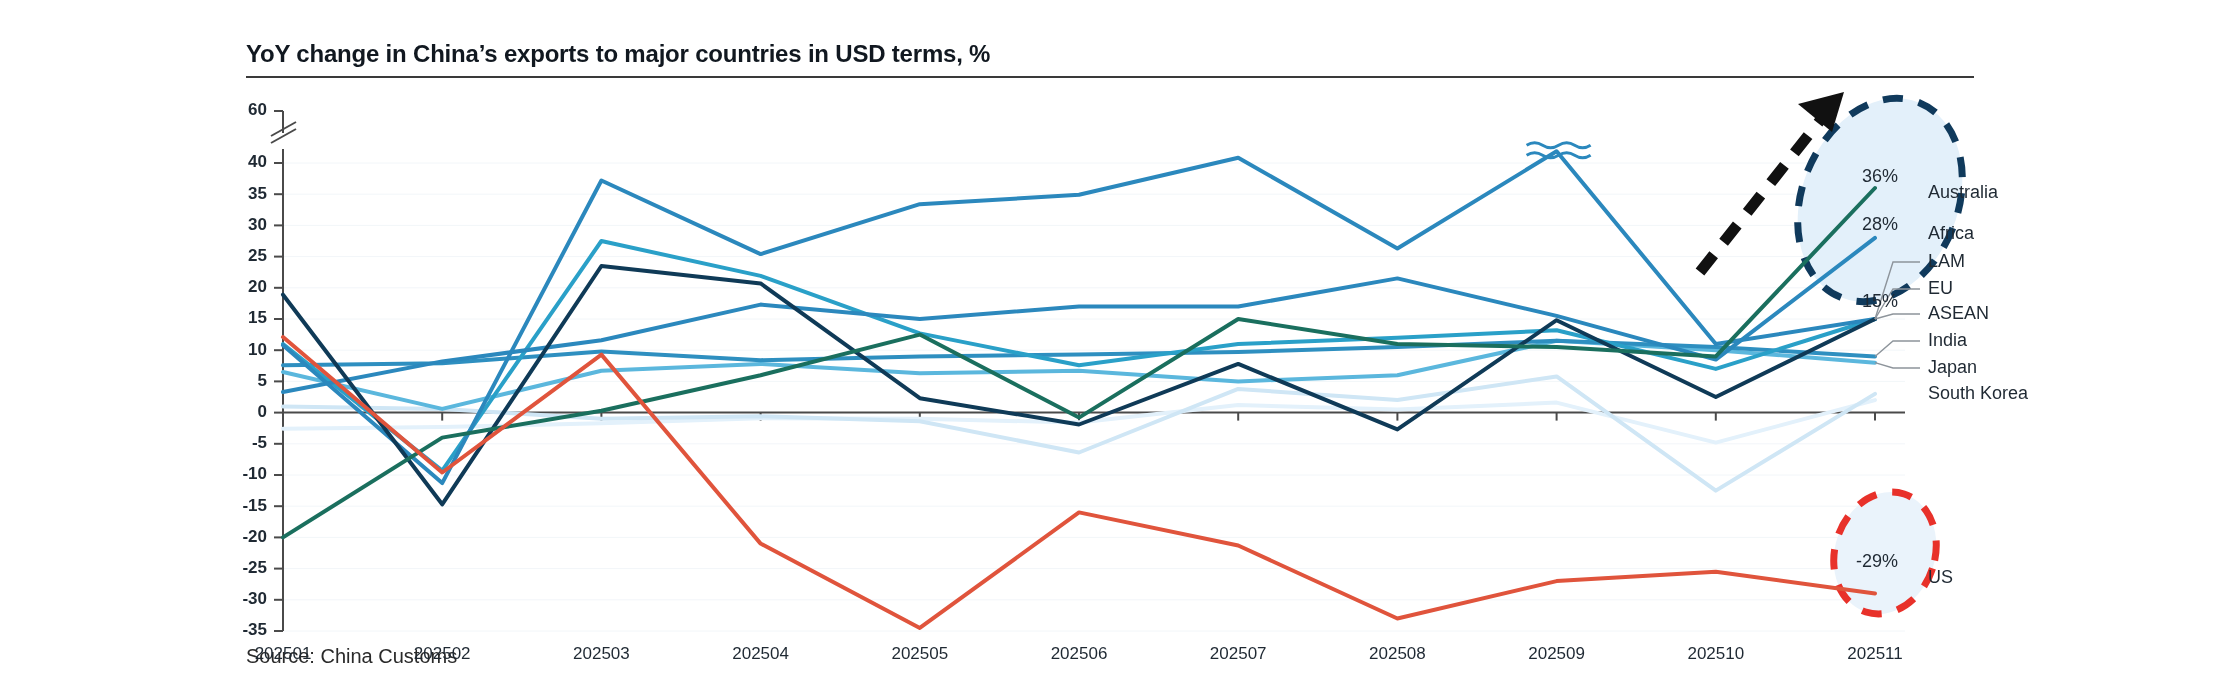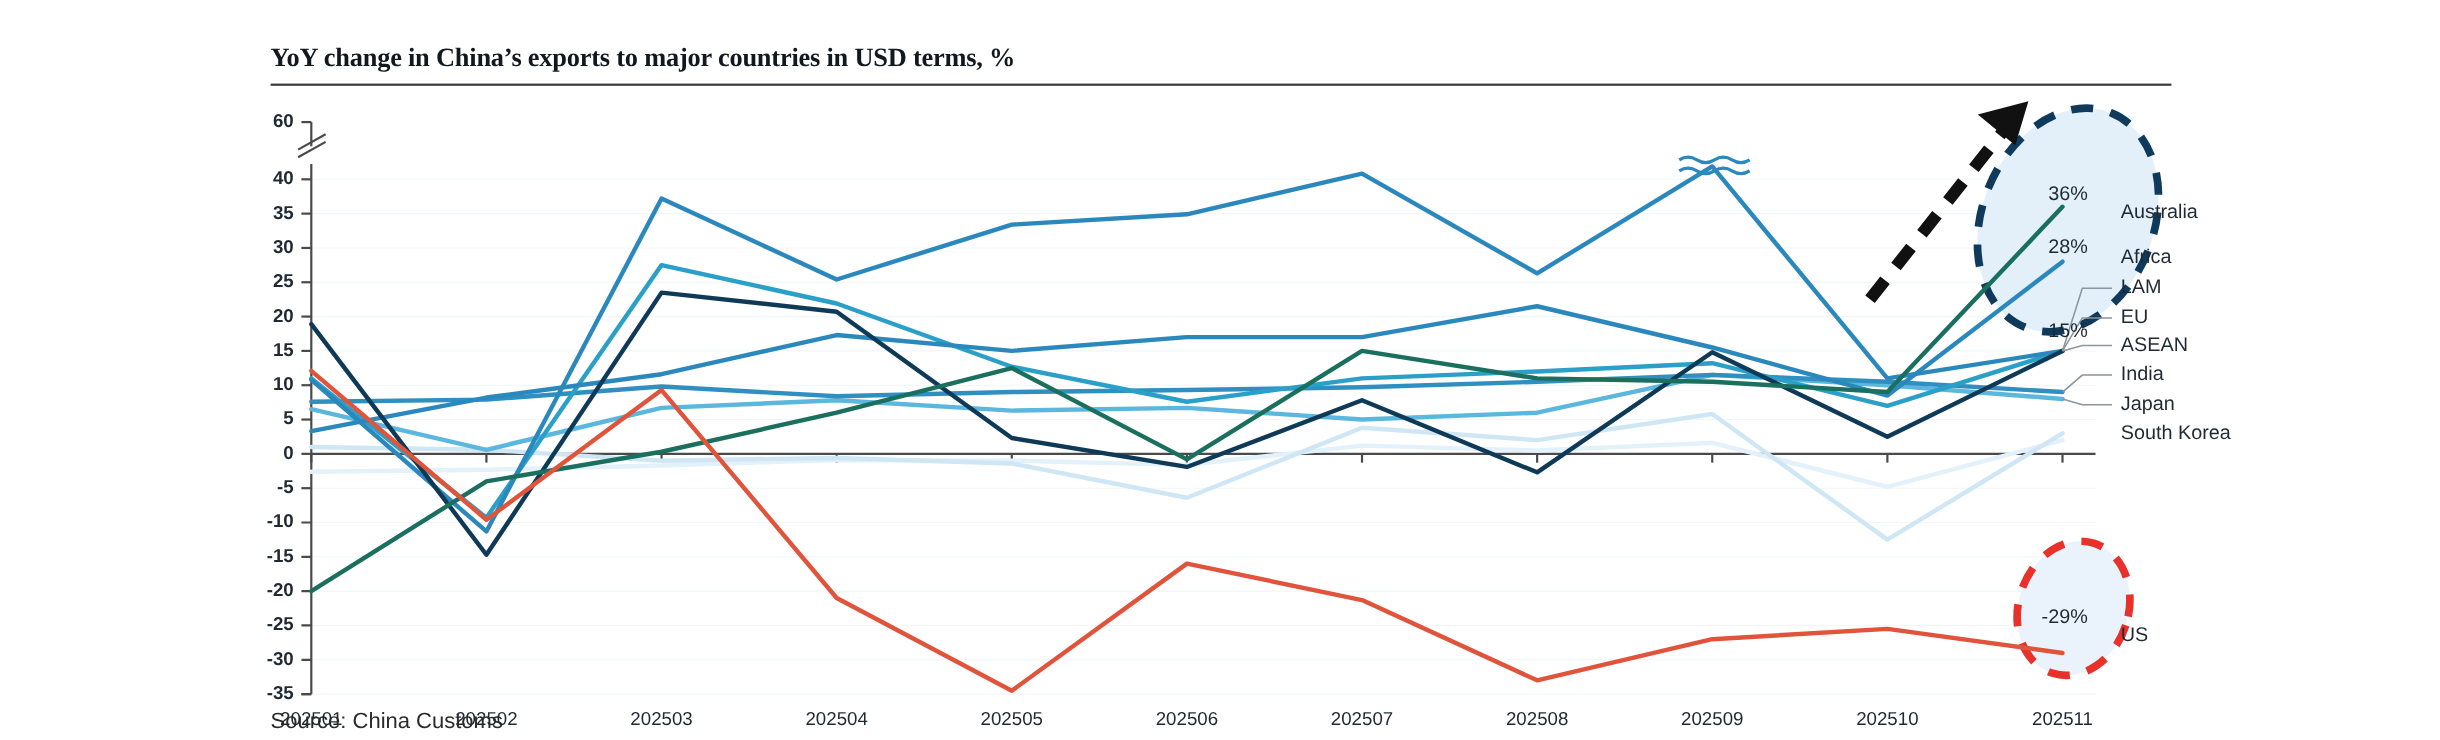--- a/index.html
+++ b/index.html
@@ -7,21 +7,21 @@
     width:2218px;height:673px;overflow:hidden;
     font-family:"Liberation Sans", sans-serif;
     color:#1b2733;
   }
   #page{position:relative;width:2218px;height:673px;background:#fff;}
 
   
   .title{
     position:absolute;left:246px;top:40px;
     font-size:24px;font-weight:bold;letter-spacing:-0.2px;
-    color:#111820;white-space:nowrap;font-family:Liberation Serif, serif;
+    color:#111820;white-space:nowrap;
   }
   .title-rule{
     position:absolute;left:246px;top:76px;width:1728px;height:2px;
     background:#3a3a3a;
   }
 
   
   .source{
     position:absolute;left:246px;top:645px;
     font-size:20px;color:#2a2a2a;white-space:nowrap;

